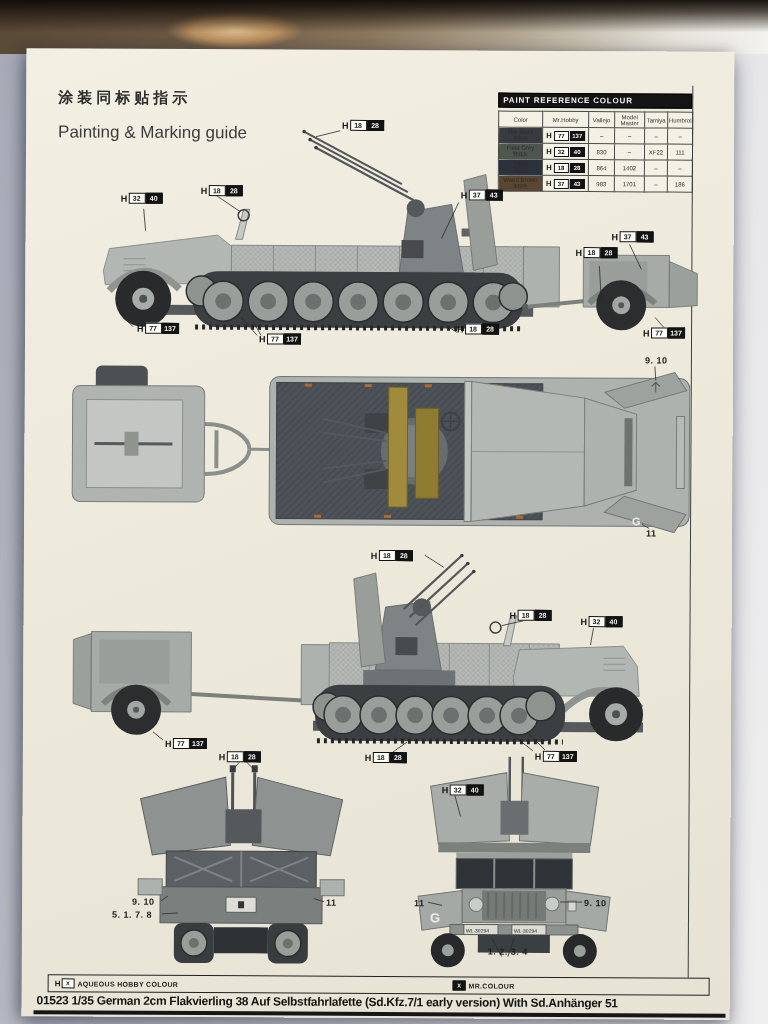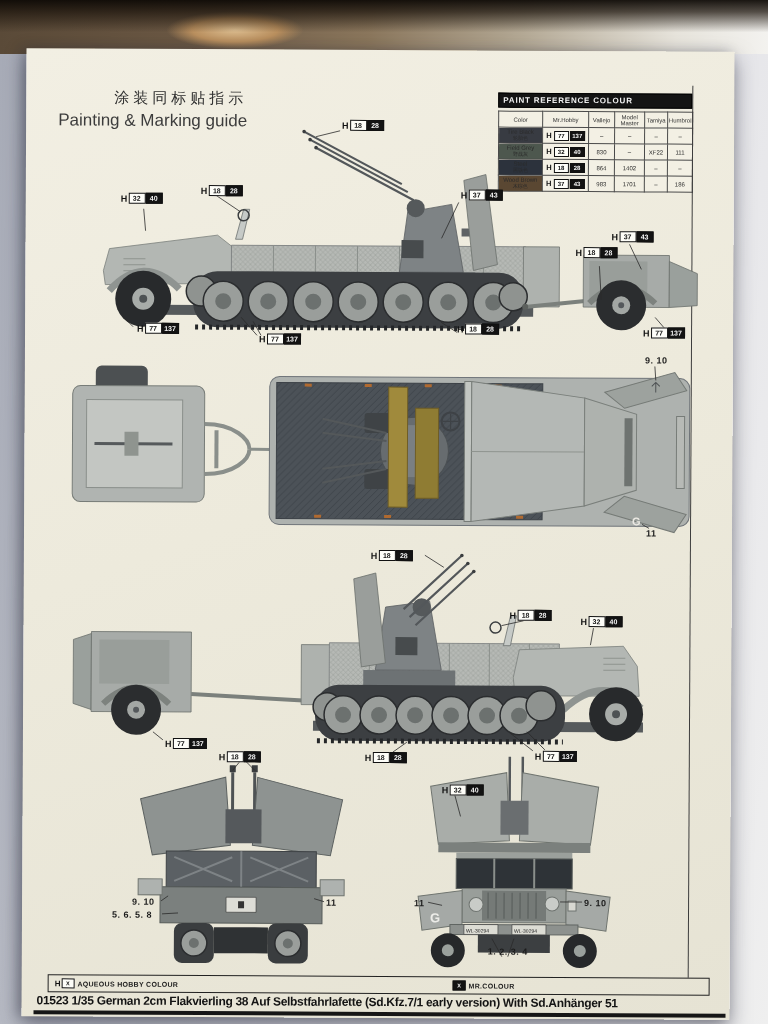--- a/index.html
+++ b/index.html
@@ -14,22 +14,22 @@
     background:
       linear-gradient(180deg,rgba(14,10,6,.95) 0%,rgba(30,22,14,.75) 22%,rgba(30,22,14,0) 60%),
       radial-gradient(ellipse 95px 26px at 235px 30px,#dcbd90 0%,#b98f5e 45%,rgba(185,143,94,0) 72%),
       linear-gradient(90deg,#5a4a38 0%,#6b5844 25%,#8a765c 48%,#b3a894 68%,#e6e3db 88%,#f3f2ef 100%);}
   .paper{position:absolute;left:24px;top:50px;width:708px;height:968px;
     transform:rotate(.3deg);
     background:linear-gradient(160deg,#f2efe3 0%,#edeadc 45%,#e6e3d4 100%);
     box-shadow:0 8px 20px rgba(35,38,55,.5),-5px 0 12px rgba(35,38,55,.25);}
   
   .hdr{position:absolute;left:32px;top:40px;}
-  .hdr-zh{font-size:15px;font-weight:normal;color:#2d2d2d;letter-spacing:4px;text-align:right;}
-  .hdr-en{font-size:17px;color:#3c3c3c;margin-top:3px;}
+  .hdr-zh{font-size:15px;font-weight:bold;color:#2d2d2d;letter-spacing:4px;}
+  .hdr-en{font-size:17px;color:#3c3c3c;margin-top:15px;}
   
   .ptable{position:absolute;left:472px;top:42px;width:194px;}
   .ptitle{background:#141414;color:#f3f3f3;font-size:8px;font-weight:bold;
     letter-spacing:.8px;padding:2px 4px;border:1px solid #000;}
   .ptable table{border-collapse:collapse;width:100%;margin-top:3px;background:#f3f0e4;table-layout:fixed;}
   .ptable th,.ptable td{border:1px solid #4a4a4a;font-size:6px;text-align:center;
     padding:1px 0;color:#2a2a2a;overflow:hidden;}
   .ptable th{font-weight:normal;height:13px;color:#333;}
   .ptable td{height:13px;}
   .cswatch{color:#f2f2f2;font-size:5.5px;line-height:1.15;}
@@ -529,21 +529,21 @@
       </div>
     <div class="co" style="left:419px;top:734px">
         <span class="hch">H</span>
         <span class="wbox">32</span>
         <span class="bbox">40</span>
       </div>
 
     <div class="nco" style="left:620px;top:304px">9. 10</div>
     <div class="nco" style="left:622px;top:477px">11</div>
     <div class="nco" style="left:110px;top:848px">9. 10</div>
-    <div class="nco" style="left:90px;top:861px">5. 6. 5. 8</div>
+    <div class="nco" style="left:90px;top:861px">5. 1. 7. 8</div>
     <div class="nco" style="left:304px;top:848px">11</div>
     <div class="nco" style="left:392px;top:848px">11</div>
     <div class="nco" style="left:562px;top:847px">9. 10</div>
     <div class="nco" style="left:466px;top:896px">1. 2. 3. 4</div>
 
     <div class="rline"></div>
 
     <div class="foot">
       <span class="hch">H</span>
       <span class="wbox">X</span>

